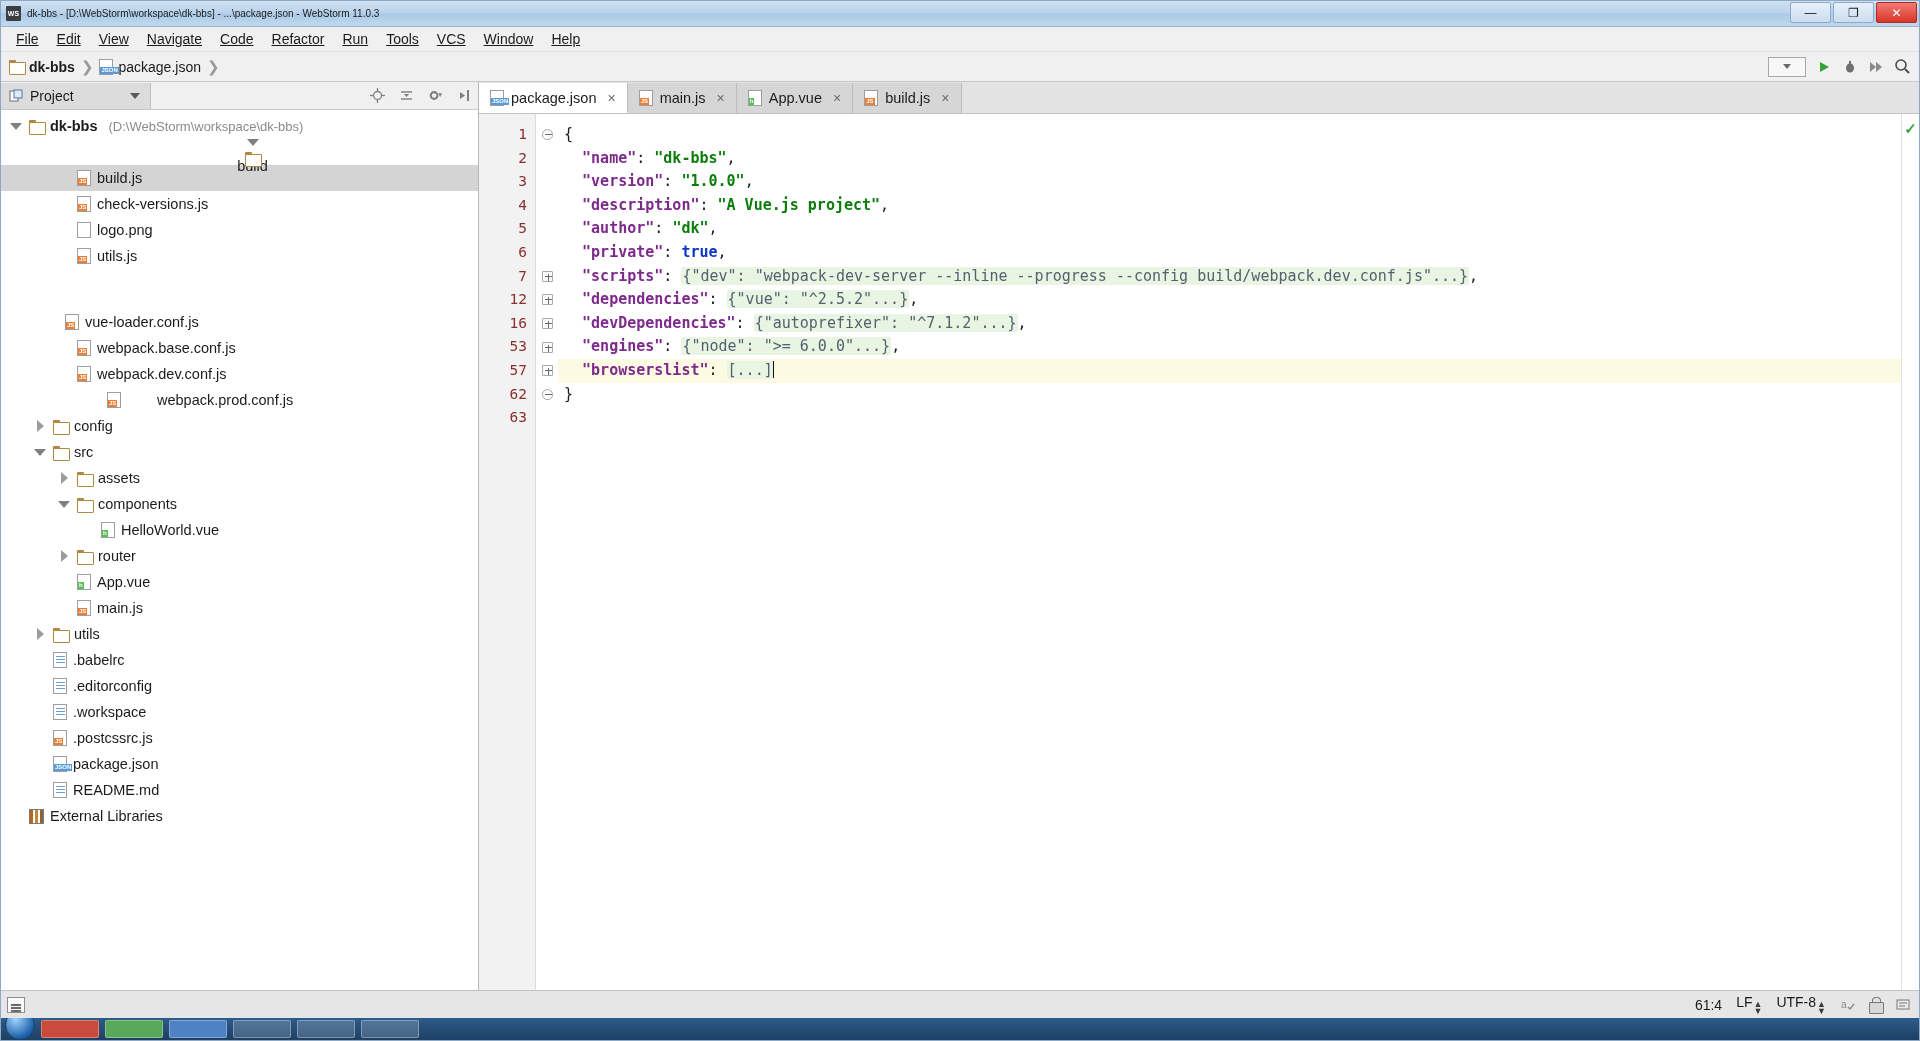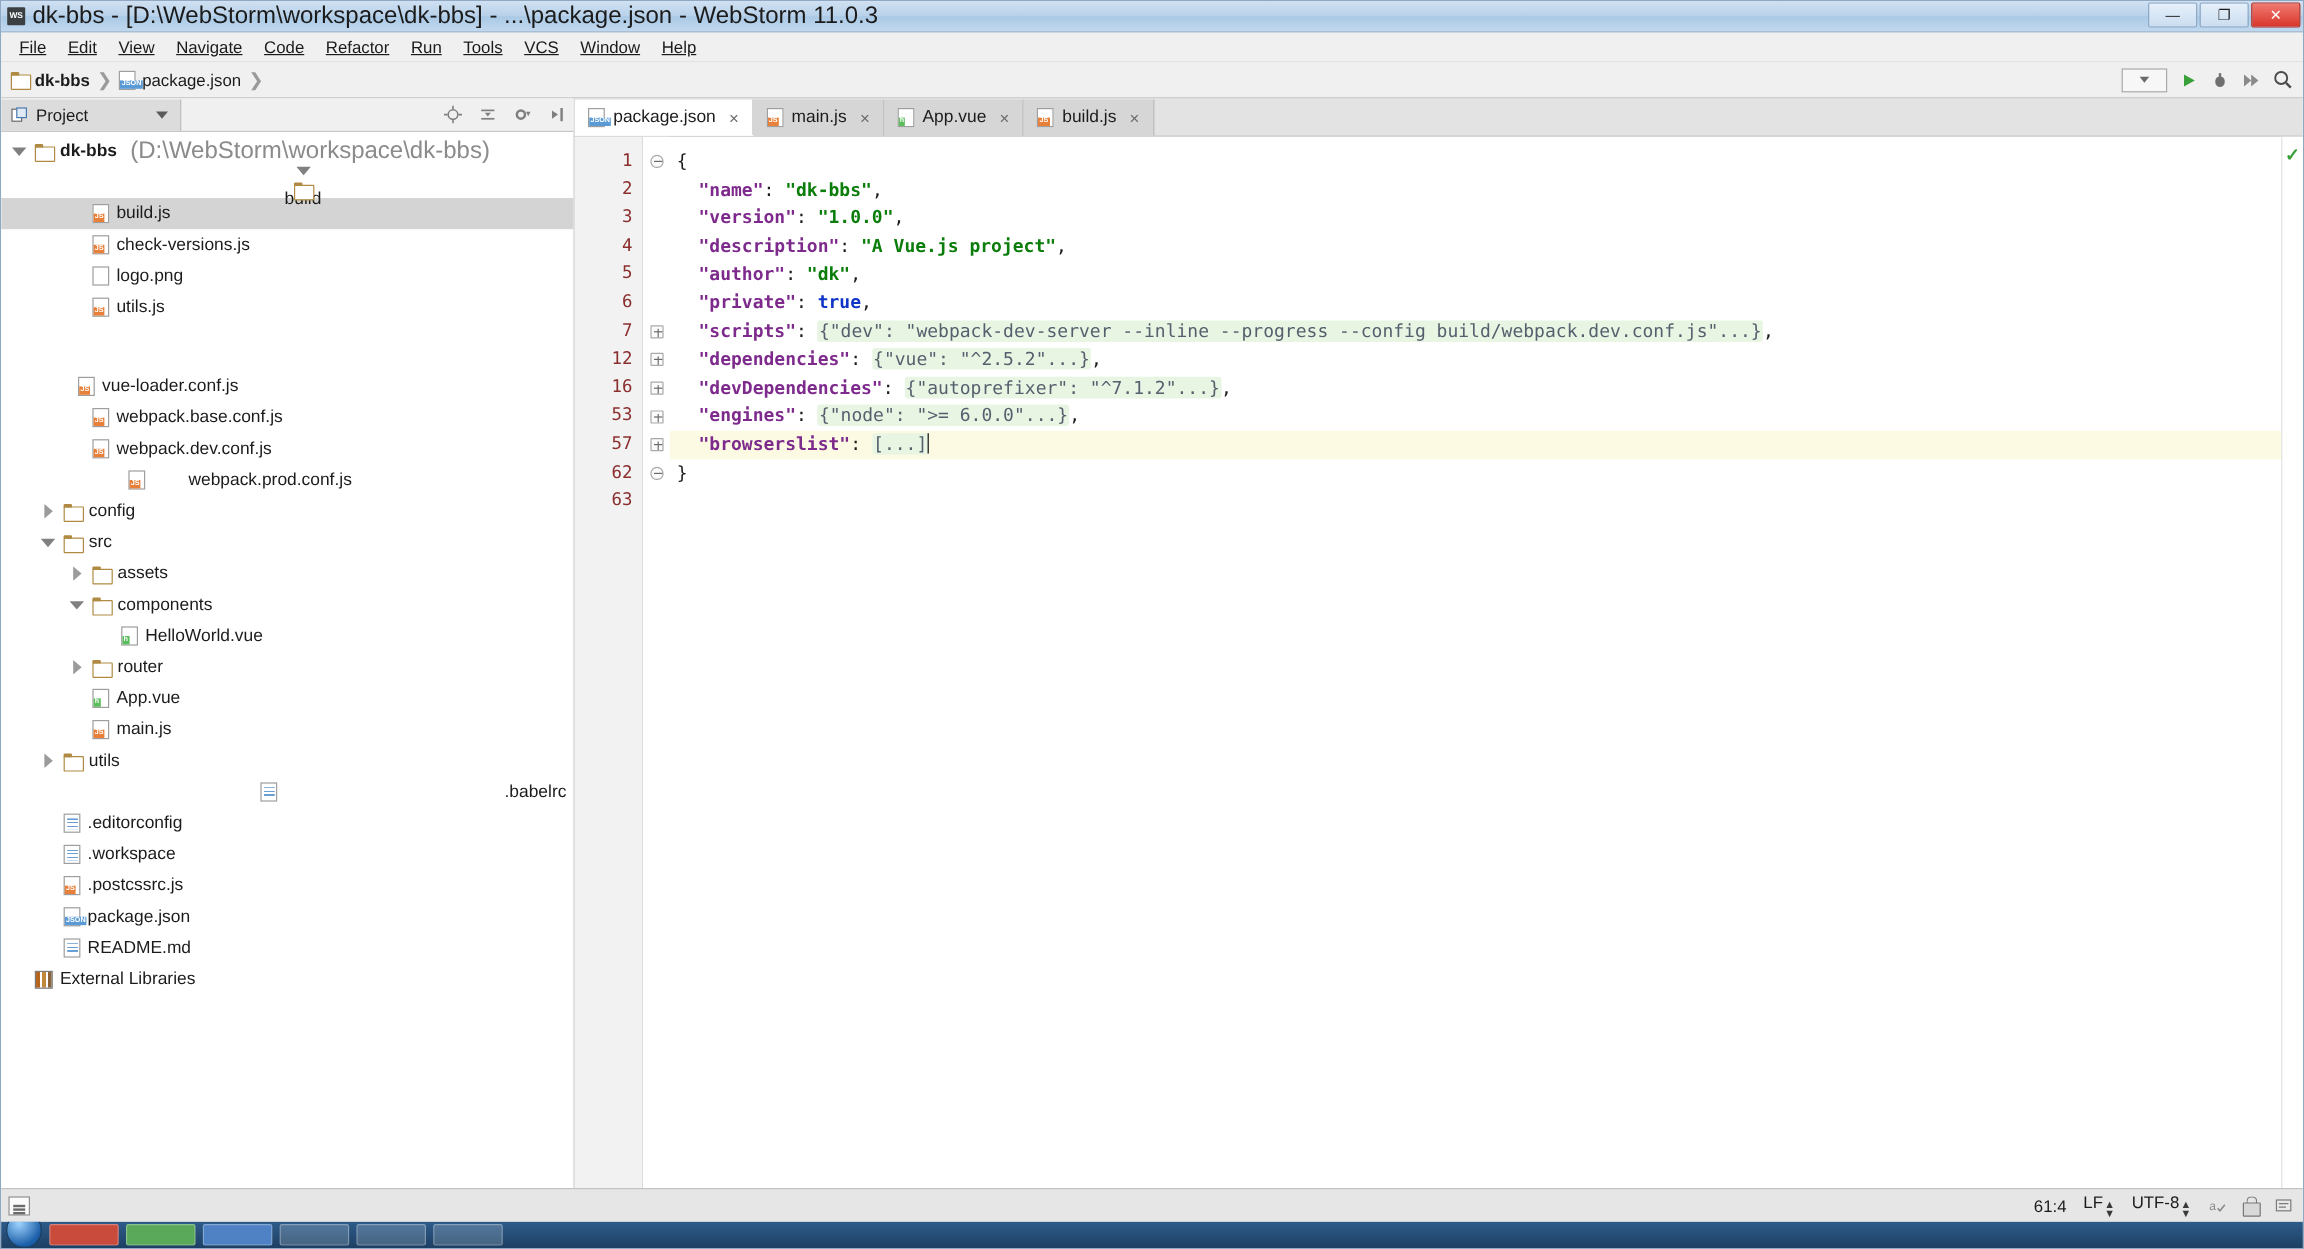--- a/index.html
+++ b/index.html
@@ -28,21 +28,21 @@
   }
   .ws-logo {
     width: 15px; height: 15px; margin-right: 6px;
     background: #3c3f41; color: #fff;
     font-size: 7px; font-weight: bold;
     display: flex; align-items: center; justify-content: center;
     font-family: "Liberation Sans", sans-serif;
     border-radius: 1px;
   }
   .title-text {
-    font-size: 20px; color: #1b1b1b;
+    font-size: 10px; color: #1b1b1b;
     white-space: nowrap;
   }
   .win-buttons { position: absolute; right: 2px; top: 1px; display: flex; gap: 2px; }
   .win-btn {
     width: 41px; height: 21px;
     display: flex; align-items: center; justify-content: center;
     font-size: 12px; color: #1b1b1b;
     background: linear-gradient(to bottom,#e6f0fa,#cbddf0);
     border: 1px solid #8eaac6; border-radius: 2px;
   }
@@ -147,21 +147,21 @@
   .tw .tri-down {
     width: 0; height: 0; border-left: 6px solid transparent; border-right: 6px solid transparent;
     border-top: 7px solid #808080;
   }
   .tw .tri-right {
     width: 0; height: 0; border-top: 6px solid transparent; border-bottom: 6px solid transparent;
     border-left: 7px solid #9b9b9b;
   }
   .tree-label { font-size: 14.5px; color: #1b1b1b; }
   .tree-label.bold { font-weight: bold; }
-  .tree-path { font-size: 20px; color: #8b8b8b; margin-left: 5px; }
+  .tree-path { font-size: 13px; color: #8b8b8b; margin-left: 5px; }
   .lib-ic {
     width: 15px; height: 15px;
     background: linear-gradient(to right,#b5651d 0 3px,#fff 3px 5px,#c1893c 5px 8px,#fff 8px 10px,#8c6239 10px 14px);
     border: 1px solid #7b7b7b;
   }
 
   
   .editor-side { flex: 1; display: flex; flex-direction: column; min-width: 0; background: #fff; }
   .tabbar {
     height: 32px; background: #e3e3e3; display: flex; align-items: flex-end;
@@ -512,21 +512,21 @@
             </span>
             <span class="tree-label">main.js</span>
           </div>
           <div class="tree-row" style="padding-left: 32px;">
             <span class="tw">
               <span class="tri-right"></span>
             </span>
             <span class="ic folder-ic"></span>
             <span class="tree-label">utils</span>
           </div>
-          <div class="tree-row" style="padding-left: 12px; justify-content: space-between;">
+          <div class="tree-row" style="padding-left: 32px;">
             <span class="tw"></span>
             <span class="ic file-ic file-txt">
               <span></span>
             </span>
             <span class="tree-label">.babelrc</span>
           </div>
           <div class="tree-row" style="padding-left: 32px;">
             <span class="tw"></span>
             <span class="ic file-ic file-txt">
               <span></span>

